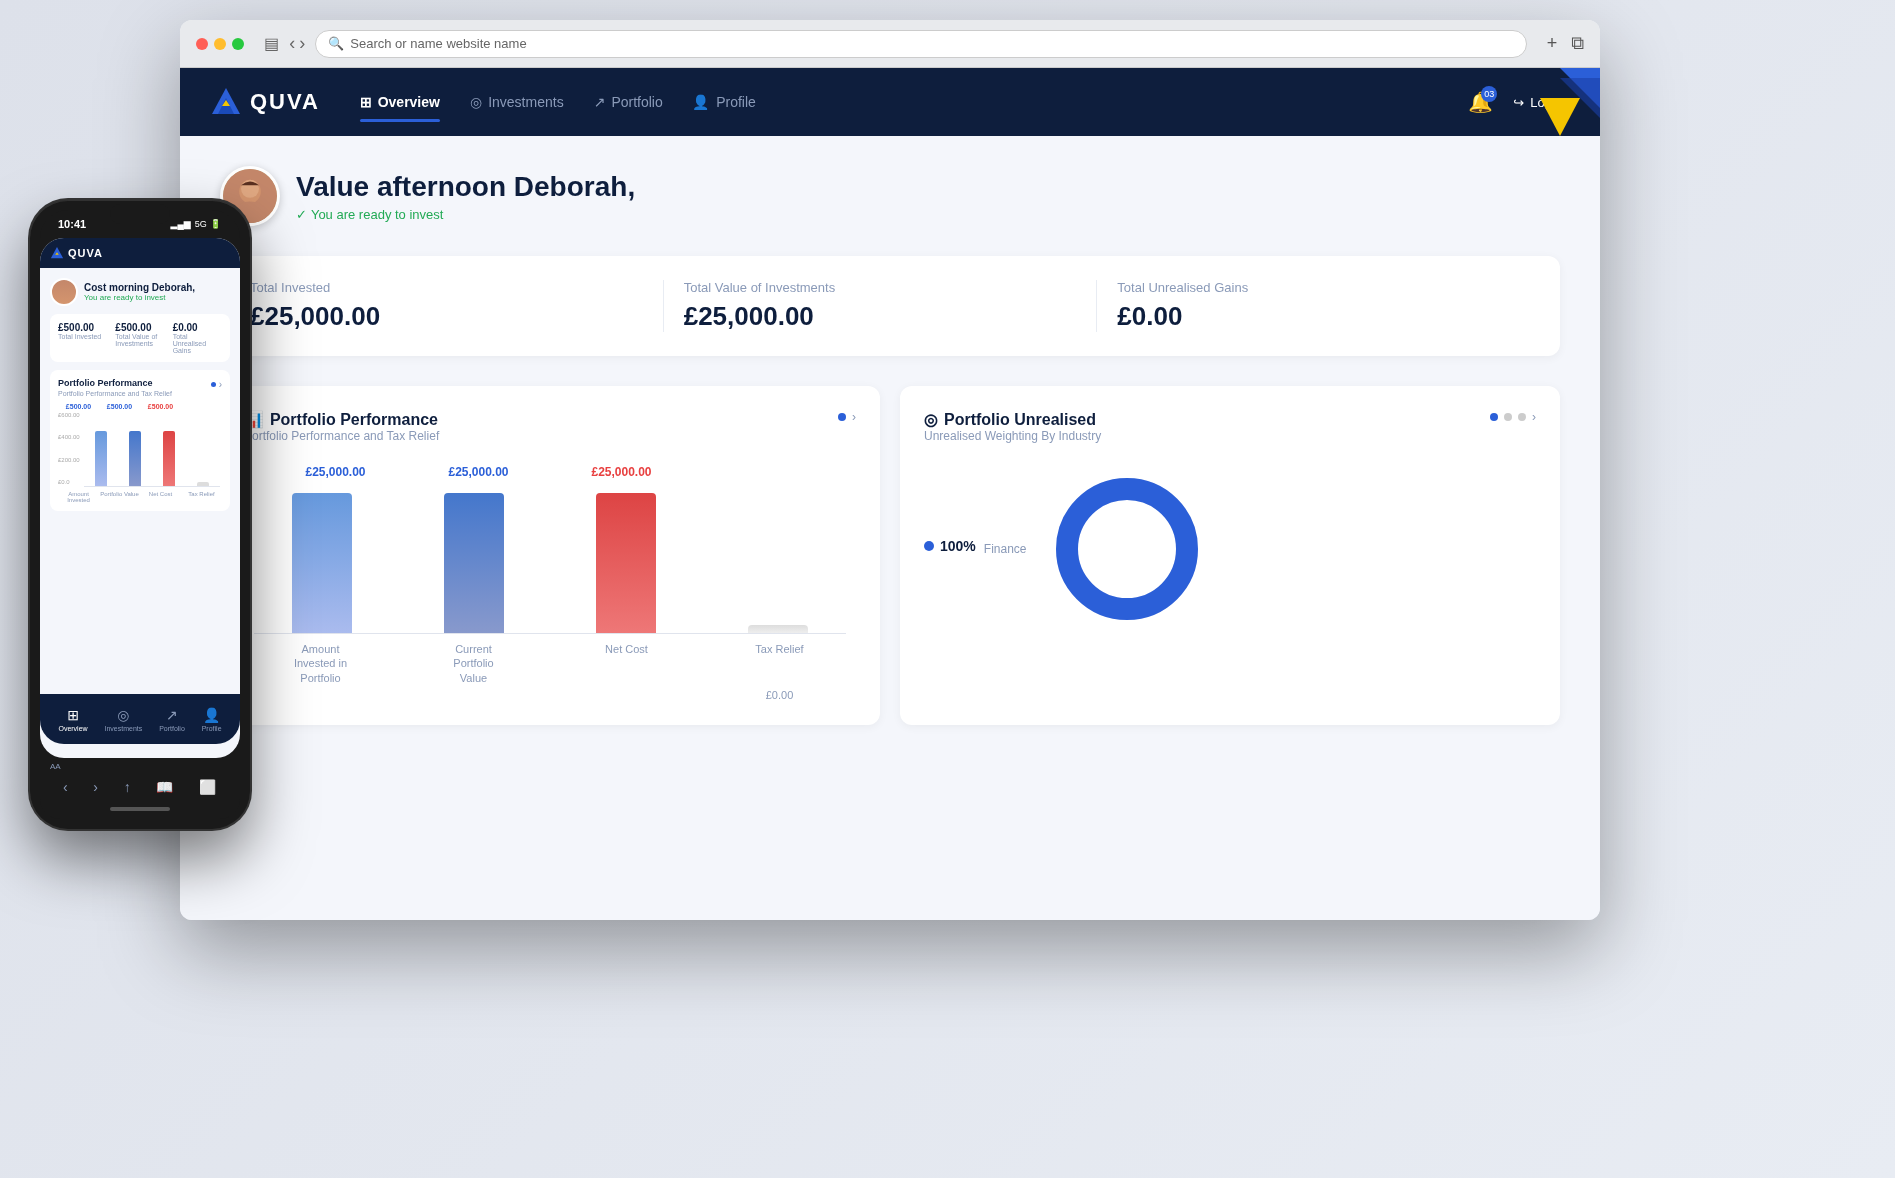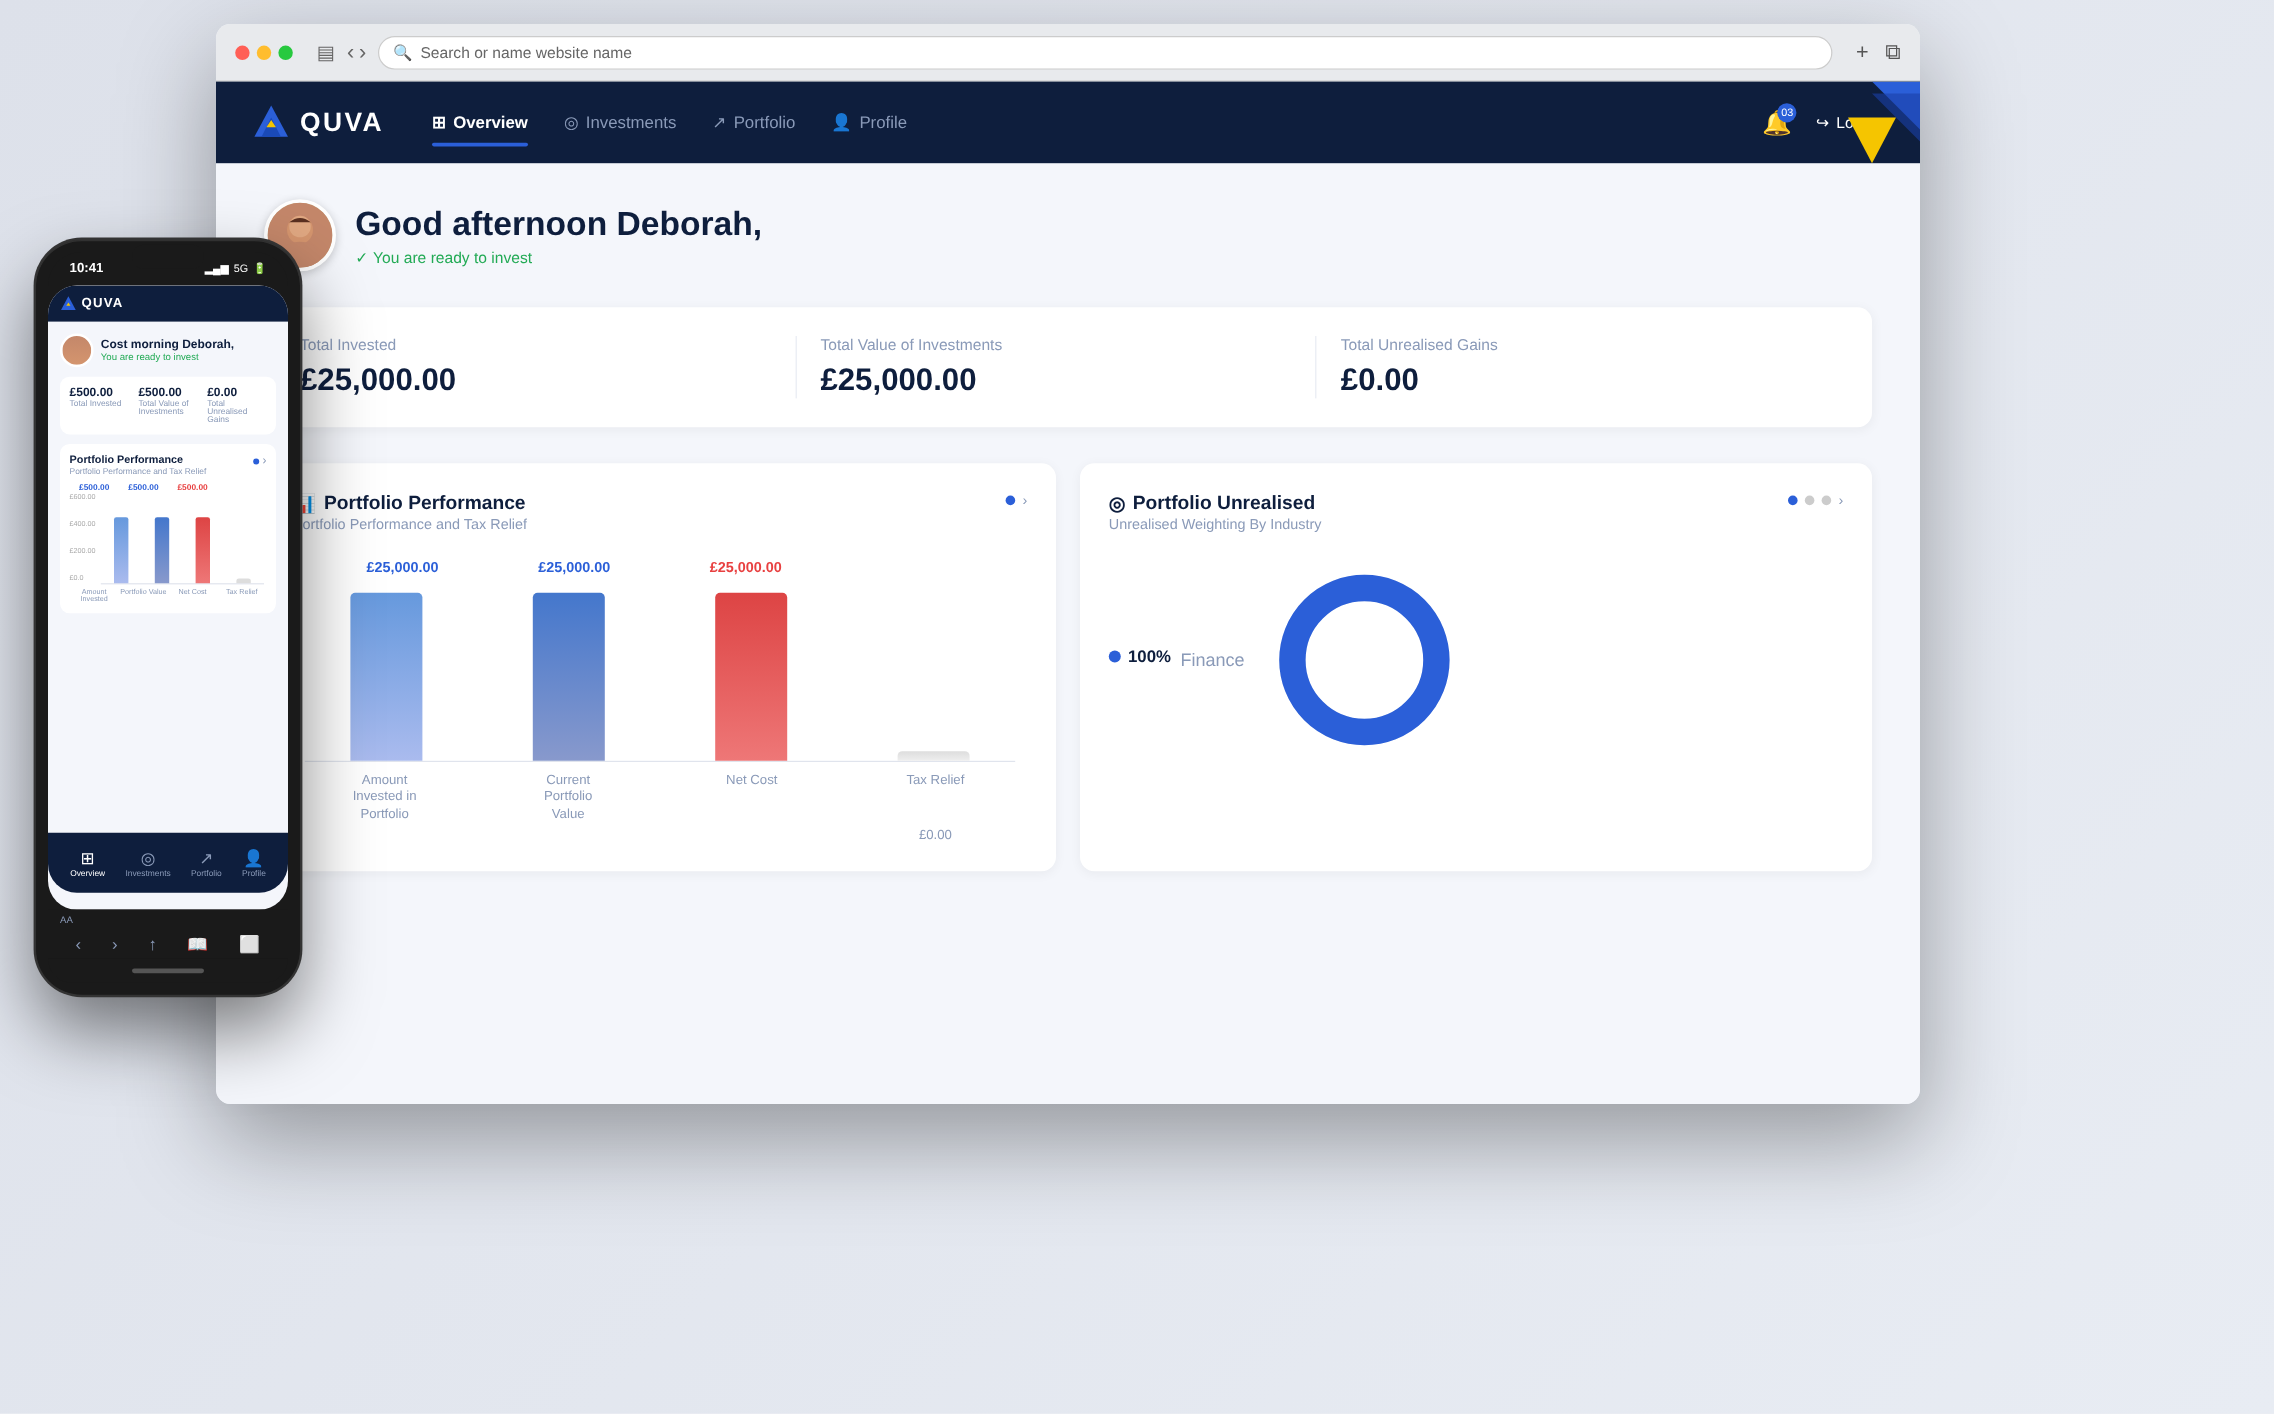--- a/index.html
+++ b/index.html
@@ -592,21 +592,21 @@
       <div class="avatar-circle">
         <svg width="60" height="60" viewBox="0 0 60 60">
           <circle cx="30" cy="30" r="30" fill="#c4876a"></circle>
           <ellipse cx="30" cy="25" rx="12" ry="13" fill="#d4956e"></ellipse>
           <ellipse cx="30" cy="50" rx="18" ry="14" fill="#c4876a"></ellipse>
           <circle cx="30" cy="22" r="10" fill="#e0a882"></circle>
           <path d="M20 18 Q30 10 40 18" fill="#5a3020"></path>
         </svg>
       </div>
       <div class="greeting-text">
-        <h2>Good afternoon Deborah,</h2>
+        <h2>Value afternoon Deborah,</h2>
         <div class="ready-badge">
           <span>✓</span>
           <span>You are ready to invest</span>
         </div>
       </div>
     </div>
 
     <div class="stats-row">
       <div class="stat-item">
         <div class="stat-label">Total Invested</div>
@@ -696,21 +696,21 @@
           </div>
         </div>
 
         <div class="donut-area">
 
           <div style="display:flex; align-items:center; gap:8px; position:relative;">
             <div class="legend-item">
               <div class="legend-dot"></div>
               <span style="font-weight:700; color:#0e1e3d; font-size:14px;">100%</span>
             </div>
-            <span style="font-size:15px; color:#8a9ab8;text-align:right;">Finance</span>
+            <span style="font-size:12px; color:#8a9ab8;text-align:right;">Finance</span>
           </div>
 
           <div class="donut-svg-wrap">
             <svg width="160" height="160" viewBox="0 0 160 160">
 
               <circle cx="80" cy="80" r="60" fill="none" stroke="#e8ecf3" stroke-width="22"></circle>
               <circle cx="80" cy="80" r="60" fill="none" stroke="#2b5fd8" stroke-width="22" stroke-dasharray="377" stroke-dashoffset="0" stroke-linecap="round" transform="rotate(-90 80 80)"></circle>
             </svg>
           </div>
         </div>

